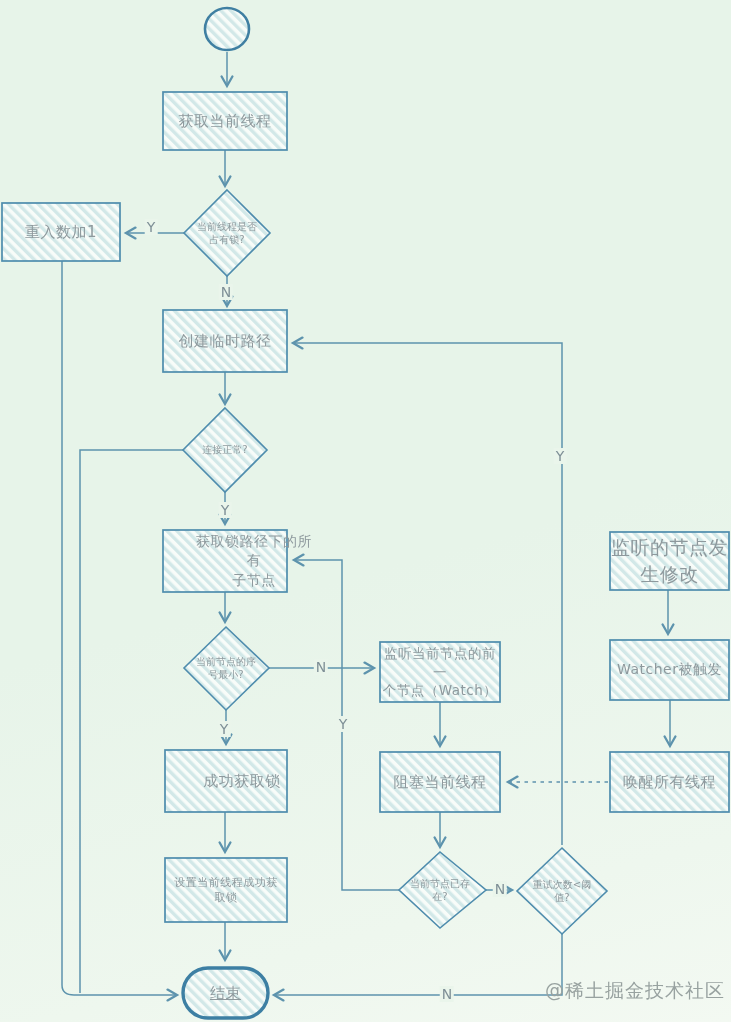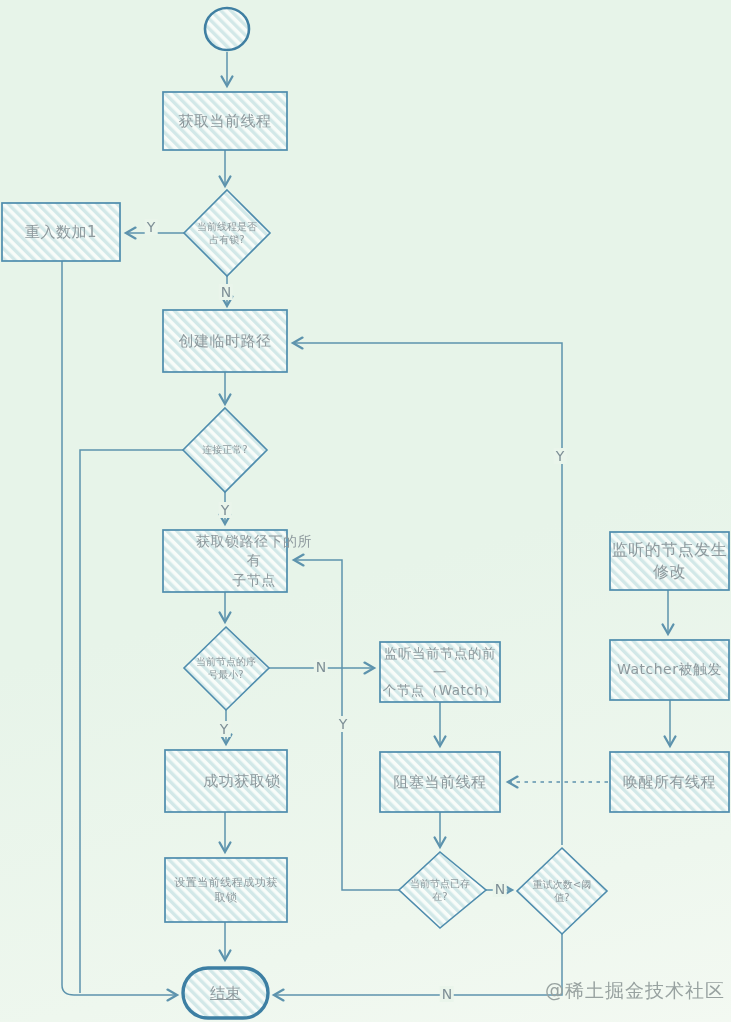--- a/index.html
+++ b/index.html
@@ -103,21 +103,21 @@
 个节点（Watch）</div>
   <div class="node-text bt" style="left:380px;top:752px;width:120px;height:60px;">阻塞当前线程</div>
   <div class="node-text dt" style="left:393px;top:860px;width:94px;height:60px;">当前节点已存
 在?</div>
   <div class="node-text dt" style="left:518px;top:861px;width:88px;height:60px;">重试次数&lt;阈
 值?</div>
   <div class="node-text bt" style="left:181px;top:750px;width:122px;height:62px;">成功获取锁</div>
   <div class="node-text bt" style="left:162px;top:858px;width:128px;height:64px;font-size:11px;">设置当前线程成功获
 取锁</div>
   <div class="node-text bt" style="left:183px;top:968px;width:85px;height:50px;text-decoration:underline;">结束</div>
-  <div class="node-text bt" style="left:608px;top:532px;width:123px;height:58px;font-size:16px;">监听的节点发生修改</div>
+  <div class="node-text bt" style="left:608px;top:532px;width:123px;height:58px;font-size:19px;">监听的节点发生修改</div>
   <div class="node-text bt" style="left:610px;top:752px;width:119px;height:60px;">唤醒所有线程</div>
   <div class="node-text bt" style="left:610px;top:640px;width:119px;height:60px;font-size:14px;">Watcher被触发</div>
 
   <div class="edge-label" style="left:151px;top:227px;">Y</div>
   <div class="edge-label" style="left:226px;top:292px;">N</div>
   <div class="edge-label" style="left:225px;top:510px;">Y</div>
   <div class="edge-label" style="left:224px;top:729px;">Y</div>
   <div class="edge-label" style="left:321px;top:667px;">N</div>
   <div class="edge-label" style="left:343px;top:724px;">Y</div>
   <div class="edge-label" style="left:500px;top:889px;">N</div>

